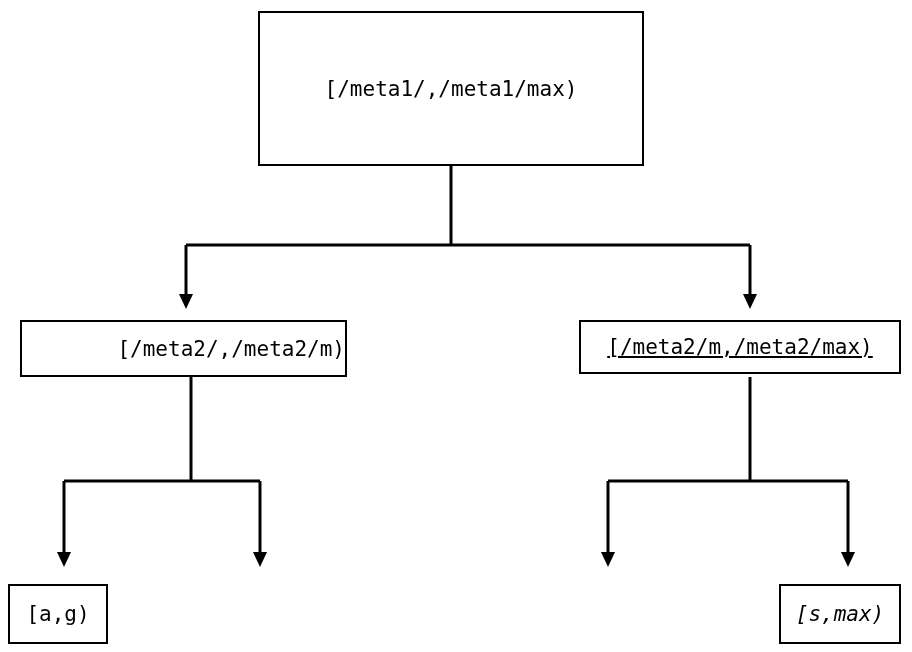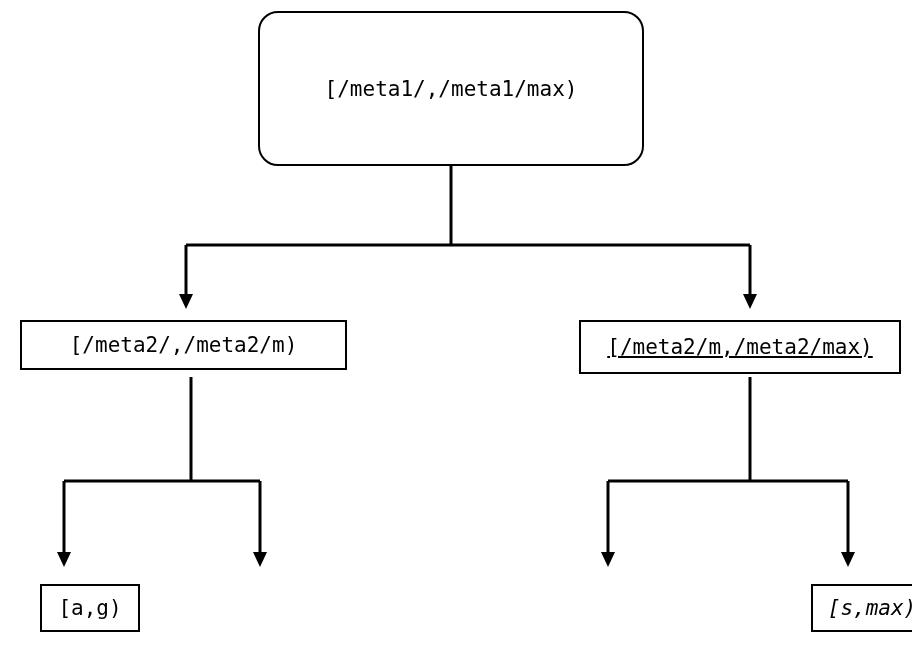--- a/index.html
+++ b/index.html
@@ -39,46 +39,45 @@
     white-space: pre;
     letter-spacing: 0px;
     color: #000000;
   }
   
   #node-root {
     left: 258px;
     top: 11px;
     width: 386px;
     height: 155px;
-    border-radius: 20px;
   }
   #node-root .node-label { font-size: 21px; }
 
   
   #node-meta2-lower {
     left: 20px;
     top: 320px;
     width: 327px;
-    height: 50px;
+    height: 57px;
+    justify-content: flex-end;
   }
   #node-meta2-upper {
     left: 579px;
     top: 320px;
     width: 322px;
     height: 54px;
     text-decoration: underline;
   }
   #node-meta2-lower .node-label,
   #node-meta2-upper .node-label { font-size: 21px; }
 
   
   .leaf {
     top: 584px;
-    height: 48px;
-    margin-left: 32px;
+    height: 60px;
   }
   .leaf .node-label { font-size: 21px; }
   #node-leaf-ag   { left: 8px;   width: 100px; }
   #node-leaf-gm   { left: 209px; width: 100px; }
   #node-leaf-ms   { left: 554px; width: 101px; }
   #node-leaf-smax { left: 779px; width: 122px; font-style: italic; }
 </style>
 </head>
 <body>
 

